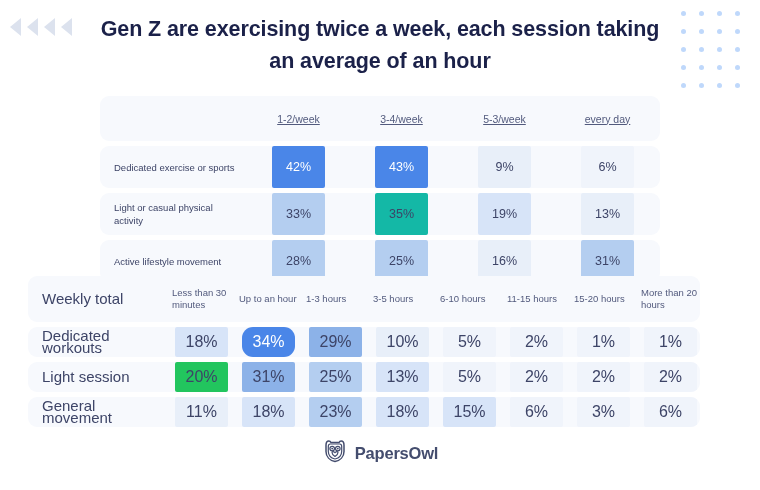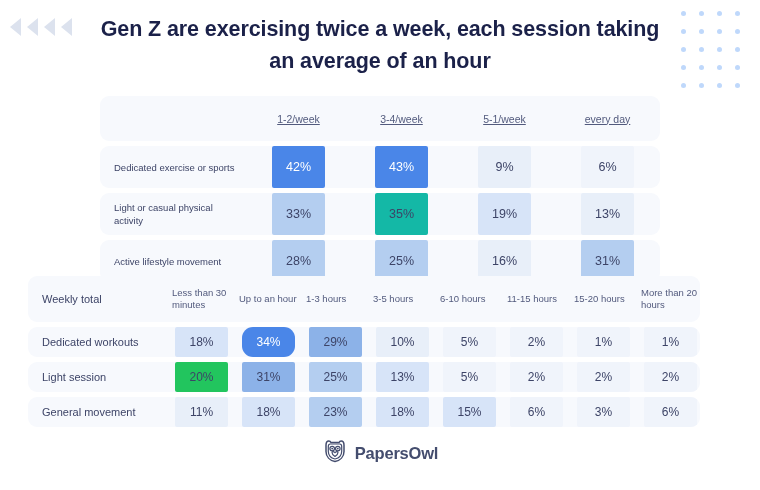--- a/index.html
+++ b/index.html
@@ -109,21 +109,21 @@
   }
 
   
   #t2 { left: 28px; top: 276px; width: 672px; }
   #t2 .mrow { height: 30px; }
   #t2 .mrow.header { height: 46px; }
   #t2 .rowlabel {
     width: 140px;
     padding-left: 14px;
     padding-right: 4px;
-    font-size: 11px;
+    font-size: 15px;
     line-height: 12px;
   }
   #t2 .cellwrap {
     width: 67px;
     display: flex;
     align-items: center;
     justify-content: center;
     flex: none;
   }
   #t2 .cell.headcell {
@@ -131,21 +131,21 @@
     font-size: 9.5px;
     line-height: 12px;
     justify-content: flex-start;
     text-align: left;
     padding-left: 4px;
     align-items: center;
   }
   #t2 .cell.val {
     height: 30px;
     width: 53px;
-    font-size: 12px;
+    font-size: 16px;
     border-radius: 2px;
   }
 
   
   .logo {
     position: absolute;
     left: 0; right: 0;
     top: 438px;
     display: flex;
     align-items: center;
@@ -192,21 +192,21 @@
     <div class="dot" style="background: rgb(191, 216, 251);"></div>
   </div>
 
 <div class="title">Gen Z are exercising twice a week, each session taking an average of an hour</div>
 
 <div class="matrix" id="t1">
     <div class="mrow header">
       <div class="rowlabel"></div>
       <div class="cell headcell">1-2/week</div>
       <div class="cell headcell">3-4/week</div>
-      <div class="cell headcell">5-1/week</div>
+      <div class="cell headcell">5-3/week</div>
       <div class="cell headcell">every day</div>
     </div>
     <div class="mrow">
       <div class="rowlabel">Dedicated exercise or sports</div>
       <div class="cellwrap">
         <div class="cell val ondark" style="background: rgb(74, 134, 232);">42%</div>
       </div>
       <div class="cellwrap">
         <div class="cell val ondark" style="background: rgb(74, 134, 232);">43%</div>
       </div>

